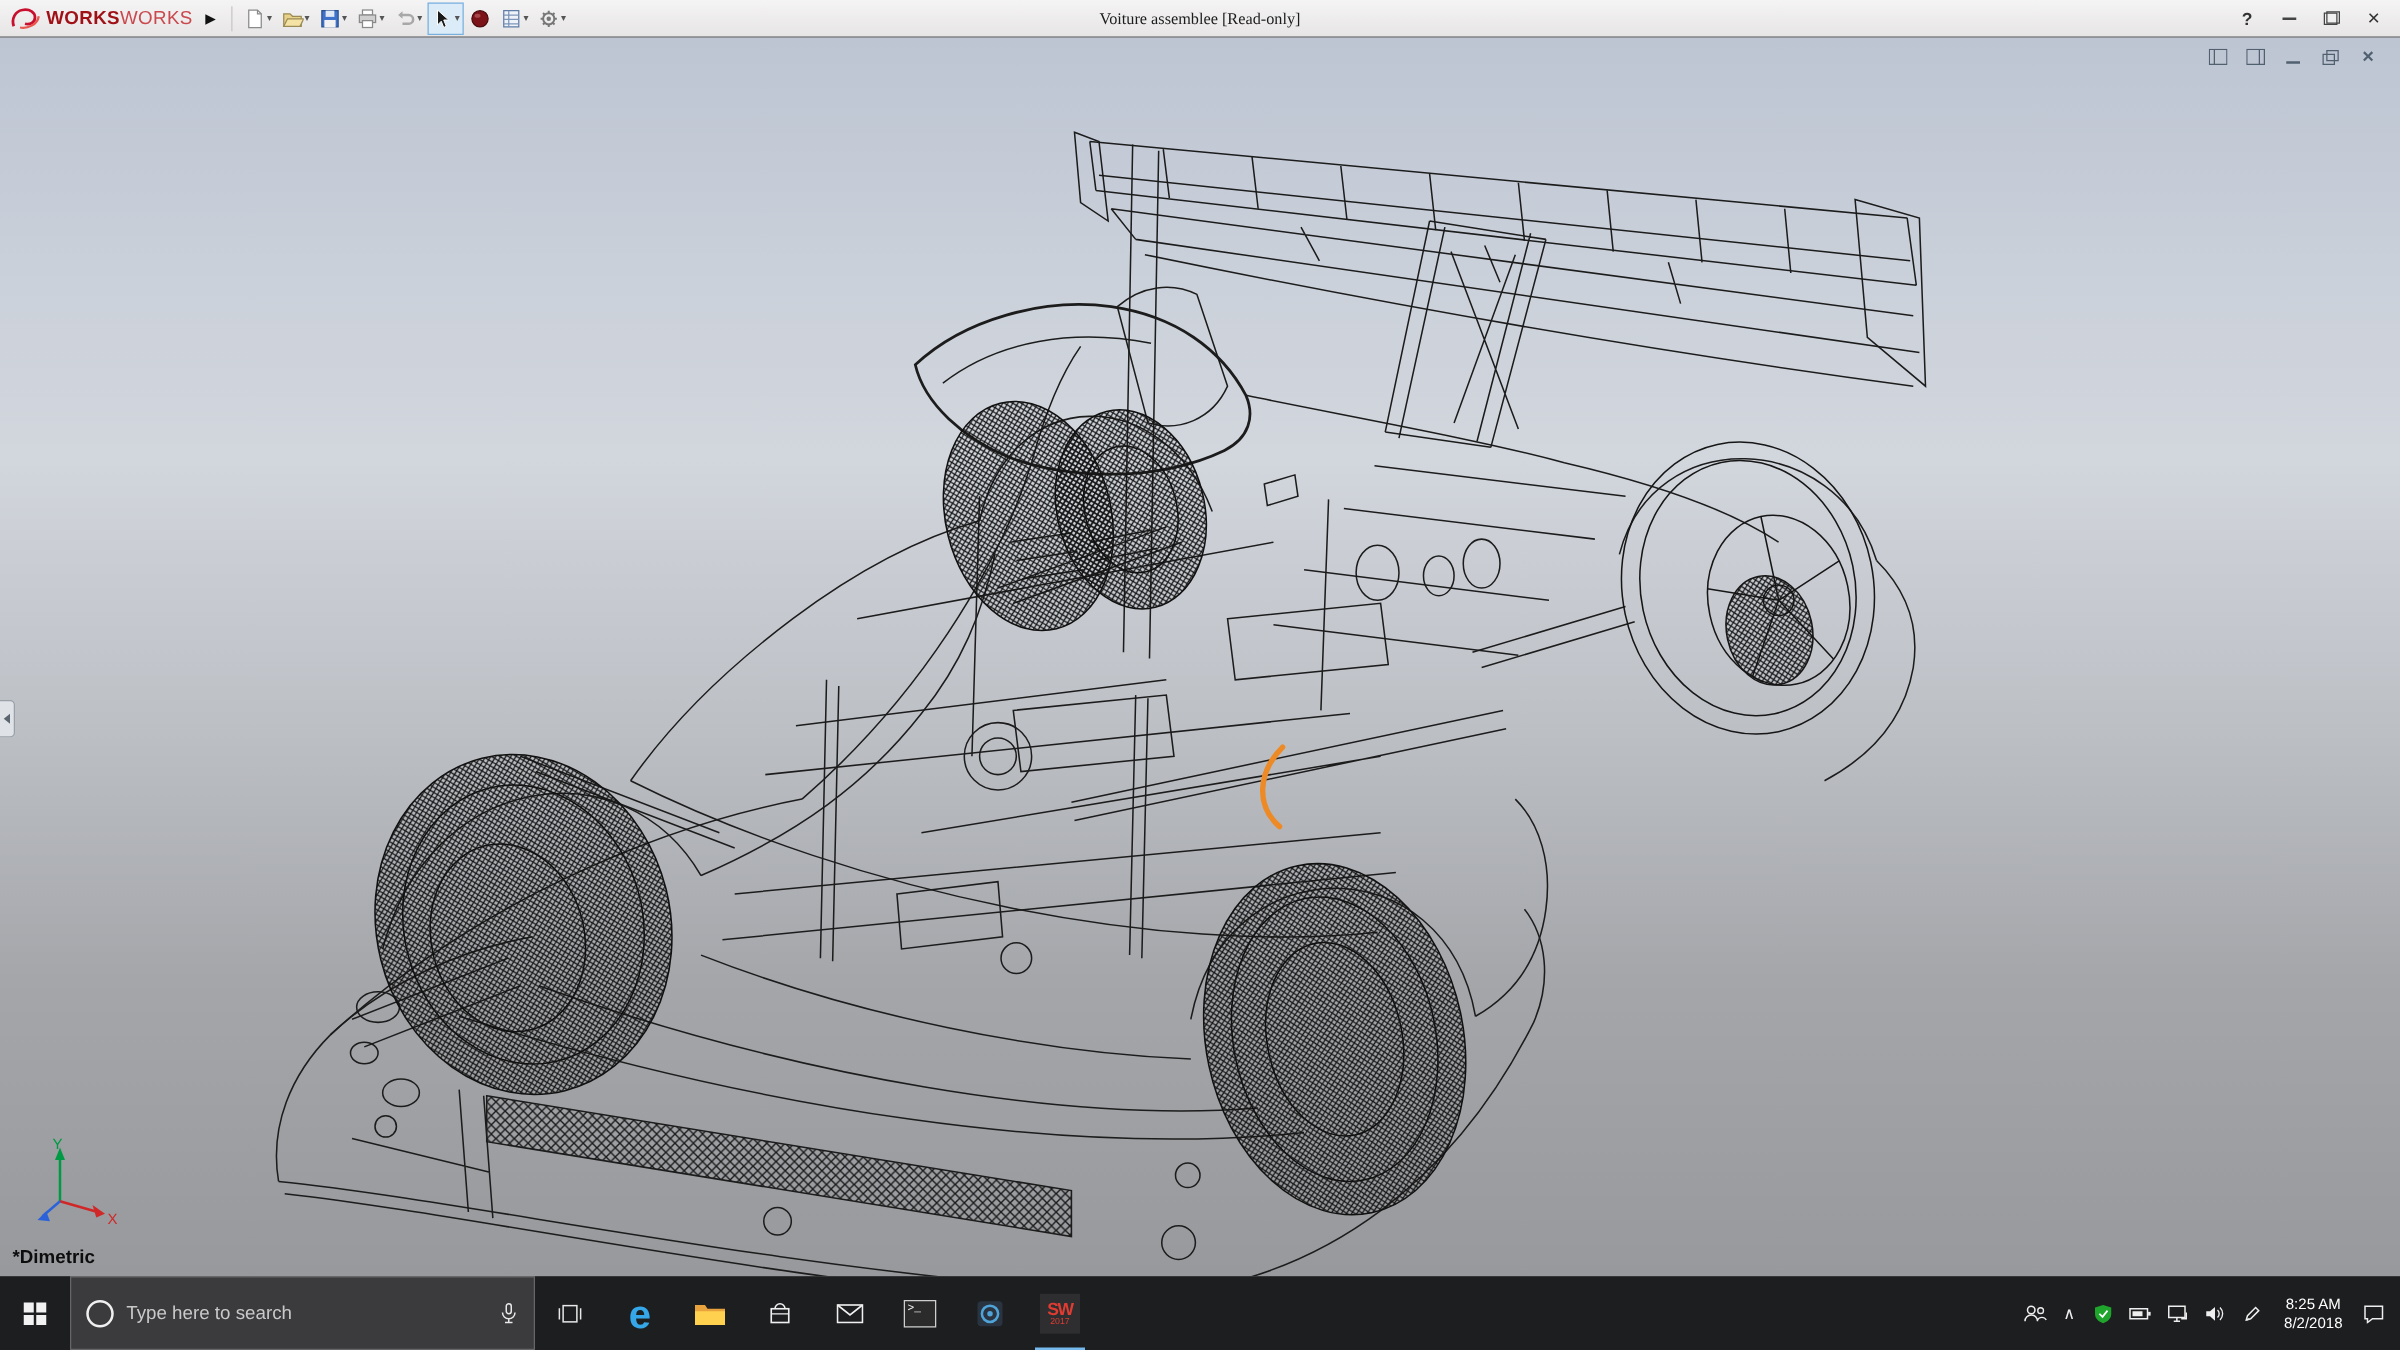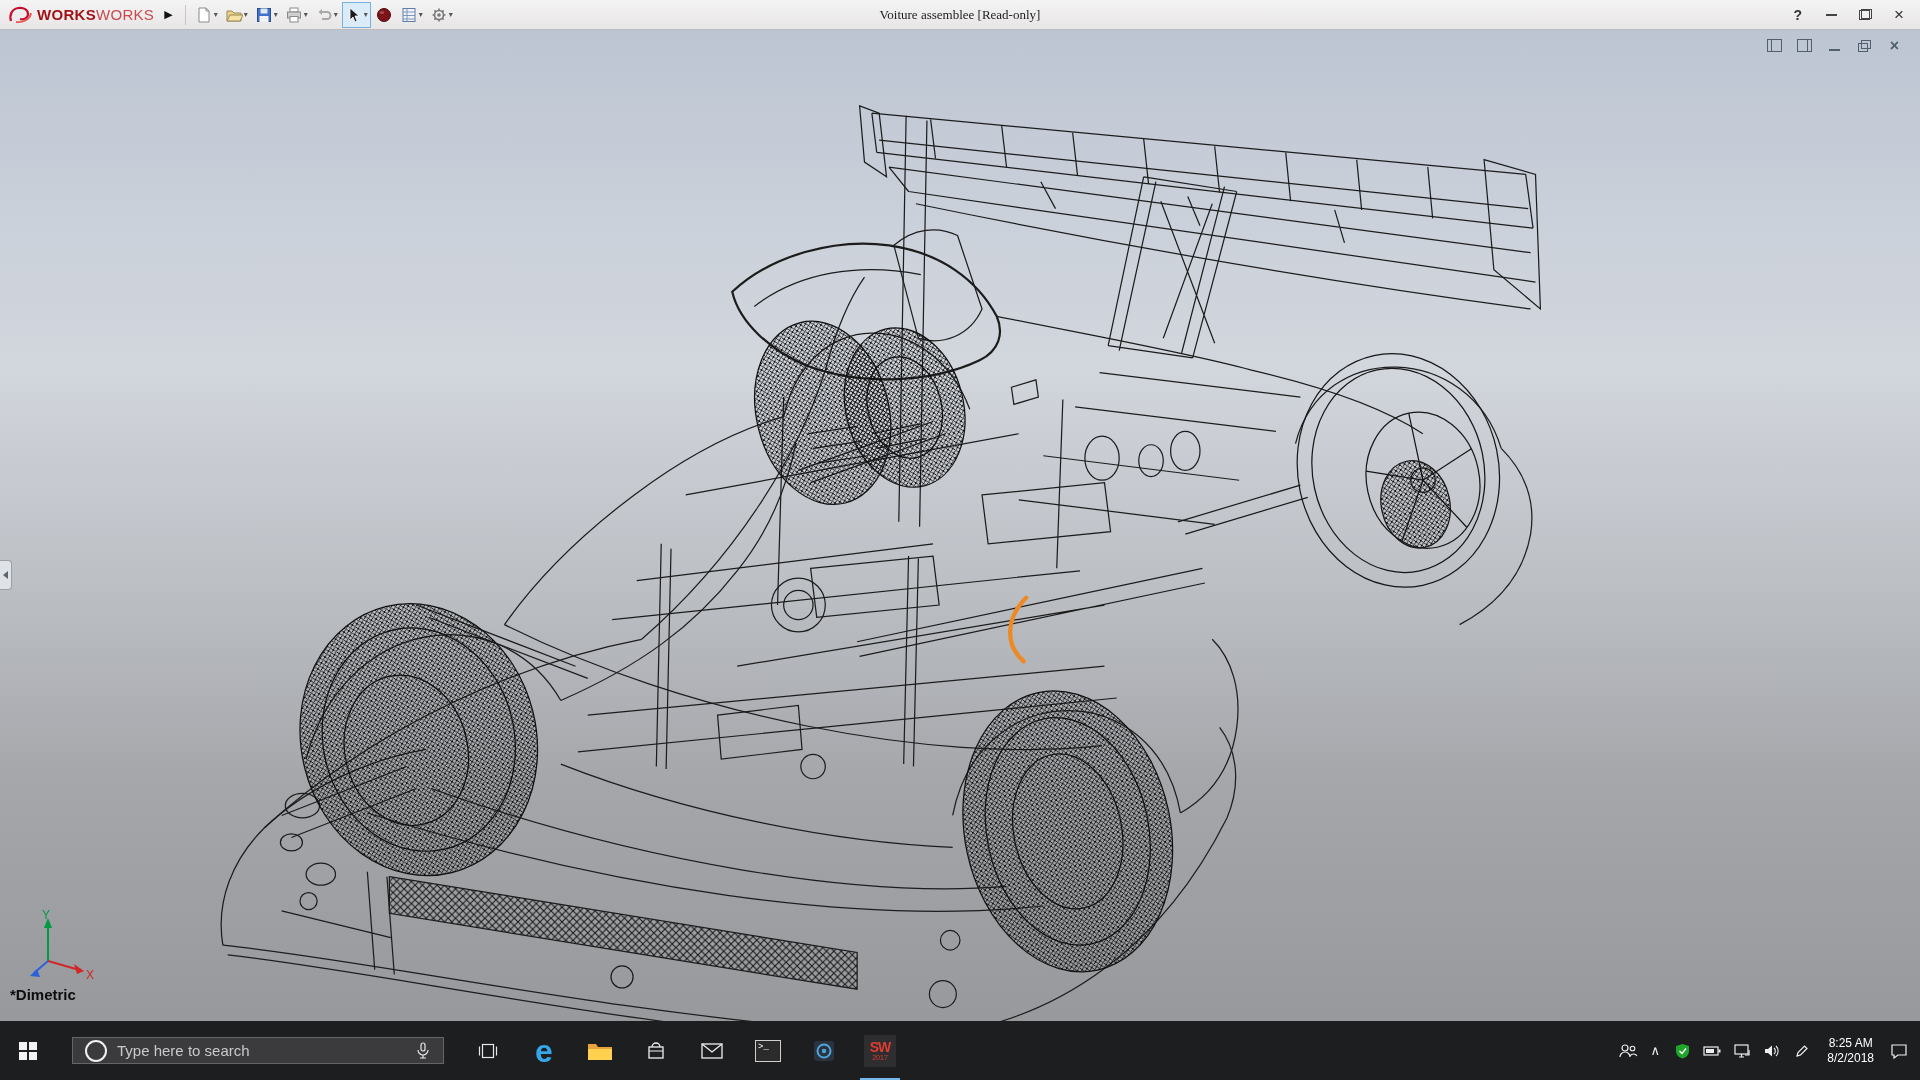--- a/index.html
+++ b/index.html
@@ -32,29 +32,29 @@
   .doc-controls{ position:absolute; top:9px; right:18px; display:flex; gap:15px; align-items:center; color:#51606f; }
   .dc{ display:inline-flex; align-items:center; justify-content:center; width:15px; height:13px; position:relative; }
   .dc-minbar{ display:block; width:11px; border-bottom:2px solid #51606f; margin-top:8px; }
   .dc-restore{ position:relative; width:13px; height:12px; display:block; }
   .dc-restore::before{ content:""; position:absolute; left:0; bottom:0; width:8px; height:7px; border:1.5px solid #51606f; }
   .dc-restore::after{ content:""; position:absolute; right:0; top:0; width:8px; height:7px; border:1.5px solid #51606f; }
   .dc-close{ font-size:16px; font-weight:bold; color:#51606f; line-height:13px; }
   .fm-tab{ position:absolute; left:0; top:530px; width:12px; height:30px; background:#dfe2e7; border:1px solid #9aa0a8; border-left:none; border-radius:0 4px 4px 0; display:flex; align-items:center; justify-content:center; }
   .fm-tab::after{ content:""; width:0; height:0; border-top:4px solid transparent; border-bottom:4px solid transparent; border-right:5px solid #5b6570; }
   .triad{ position:absolute; left:16px; bottom:30px; }
-  .orient-label{ position:absolute; left:10px; bottom:18px; font-size:15px; font-weight:600; color:#0d0d0d; }
+  .orient-label{ position:absolute; left:10px; bottom:7px; font-size:15px; font-weight:600; color:#0d0d0d; }
 
   
   .taskbar{ height:59px; background:#1d1e20; display:flex; align-items:stretch; color:#fff; }
   .tk-btn{ display:flex; align-items:center; justify-content:center; width:56px; flex:none; }
   .tk-app{ width:56px; display:flex; align-items:center; justify-content:center; flex:none; position:relative; }
   .start-grid{ display:grid; grid-template-columns:8px 8px; grid-template-rows:8px 8px; gap:2px; }
   .start-grid i{ background:#f2f2f2; }
-  .searchbox{ width:372px; flex:none; background:#3b3b3e; border:1px solid #666; display:flex; align-items:center; gap:10px; padding:12px 12px; margin:16px; }
+  .searchbox{ width:372px; flex:none; background:#3b3b3e; border:1px solid #666; display:flex; align-items:center; gap:10px; padding:12px 12px; margin:0; }
   .cortana-ring{ width:22px; height:22px; border:2px solid #f0f0f0; border-radius:50%; flex:none; }
   .searchbox input{ flex:1; background:transparent; border:none; outline:none; color:#d6d6d6; font-size:15px; font-family:"Liberation Sans",sans-serif; }
   .searchbox input::placeholder{ color:#c9c9c9; }
   .edge-e{ color:#35a6e8; font-size:32px; font-weight:bold; line-height:32px; }
   .console-tile{ width:26px; height:22px; background:#2b2b2b; border:1px solid #cfcfcf; color:#fff; font-family:"Liberation Mono",monospace; font-size:9px; display:flex; align-items:flex-start; padding:1px 2px; }
   .sw-tile{ display:flex; flex-direction:column; align-items:center; justify-content:center; width:32px; height:32px; background:#2e2e30; }
   .sw-lbl{ color:#e03c31; font-weight:bold; font-size:14px; letter-spacing:-1px; line-height:14px; }
   .sw-year{ color:#e03c31; font-size:7px; line-height:8px; }
   .app-underline{ position:absolute; bottom:0; left:8px; right:8px; height:2px; background:#76b9ed; }
   .tray{ margin-left:auto; display:flex; align-items:center; }

